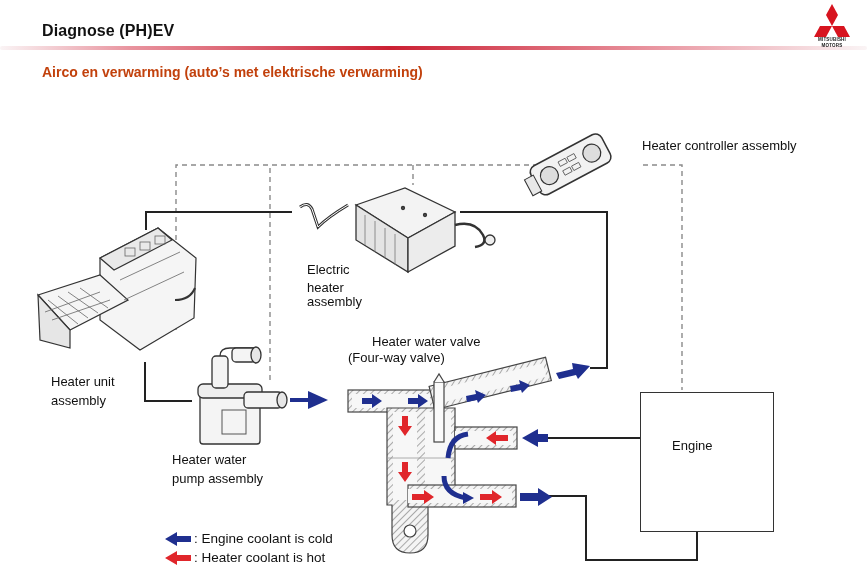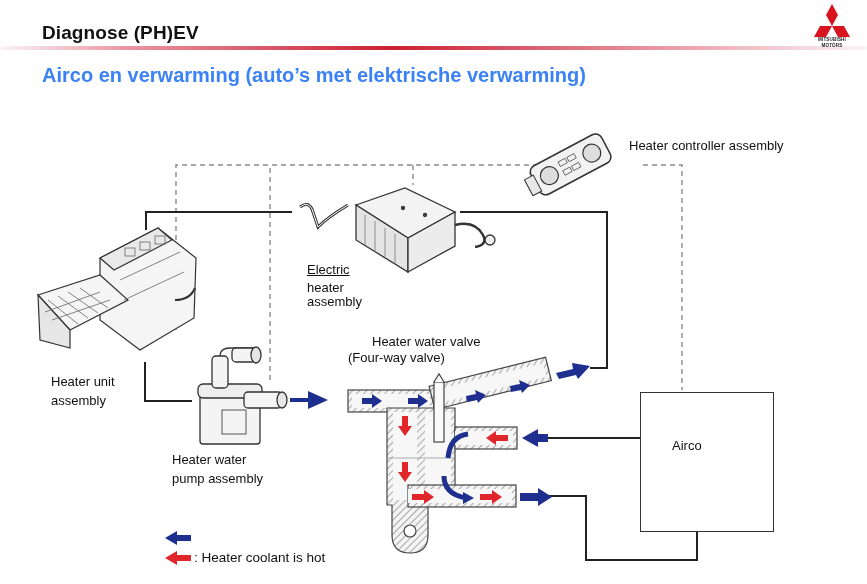--- a/index.html
+++ b/index.html
@@ -1,20 +1,20 @@
 <!DOCTYPE html>
 <html><head>
 <meta charset="utf-8">
 <style>
   html, body { margin: 0; padding: 0; background: #ffffff; }
   body { width: 867px; height: 584px; position: relative; overflow: hidden; font-family: "Liberation Sans", sans-serif; }
-  .slide-title { position: absolute; left: 42px; top: 22px; font-size: 19px; font-weight: bold; color: #111111; letter-spacing: 0.1px; }
+  .slide-title { position: absolute; left: 42px; top: 22px; font-size: 16px; font-weight: bold; color: #111111; letter-spacing: 0.1px; }
   .title-rule { position: absolute; left: 0; top: 46px; width: 867px; height: 4px;
     background: linear-gradient(to right, rgba(230,200,205,0.2) 0%, rgba(214,60,80,0.55) 15%, rgba(200,20,40,0.95) 45%, rgba(214,60,80,0.55) 75%, rgba(230,200,205,0.2) 100%); border-radius: 2px; }
-  .subtitle { position: absolute; left: 42px; top: 64px; font-size: 20px; font-weight: bold; color: #3b82f6; }
+  .subtitle { position: absolute; left: 42px; top: 64px; font-size: 14px; font-weight: bold; color: #c2410c; }
   .logo { position: absolute; left: 808px; top: 2px; width: 48px; height: 46px; }
   .logo-text { position: absolute; left: 806px; width: 52px; text-align: center; font-size: 4.5px; font-weight: bold; color: #222; letter-spacing: 0.2px; }
   .label { position: absolute; font-size: 13px; color: #111; line-height: 15px; white-space: nowrap; }
   .diagram { position: absolute; left: 0; top: 0; }
   .engine-box { position: absolute; left: 640px; top: 392px; width: 132px; height: 138px; border: 1.5px solid #333; background: #fff; }
   .engine-label { position: absolute; left: 672px; top: 438px; font-size: 13px; color: #111; }
   .legend-row { position: absolute; left: 165px; display: flex; align-items: center; font-size: 13.5px; color: #111; }
   .legend-row svg { margin-right: 1px; }
 </style>
 </head>
@@ -166,40 +166,41 @@
   </g>
 
   <g fill="#1f2f8f">
     <polygon points="556,373 573,369 572,363 590,366 578,379 576,375 559,379"></polygon>
     <polygon points="548,434 538,434 538,429 522,438 538,447 538,442 548,442"></polygon>
     <polygon points="520,493 538,493 538,488 552,497 538,506 538,501 520,501"></polygon>
   </g>
 </svg>
 
 <div class="engine-box"></div>
-<div class="engine-label">Airco</div>
-
-<div class="label" style="left:629px; top:138px;">Heater controller assembly</div>
-
-<div class="label" style="left:307px; top:262px;text-decoration:underline;">Electric</div>
+<div class="engine-label">Engine</div>
+
+<div class="label" style="left:642px; top:138px;">Heater controller assembly</div>
+
+<div class="label" style="left:307px; top:262px;">Electric</div>
 <div class="label" style="left:307px; top:280px;">heater</div>
 <div class="label" style="left:307px; top:294px;">assembly</div>
 
 <div class="label" style="left:51px; top:374px;text-align:center;">Heater unit</div>
 <div class="label" style="left:51px; top:393px;">assembly</div>
 
 <div class="label" style="left:372px; top:334px;">Heater water valve</div>
 <div class="label" style="left:348px; top:350px;text-align:right;">(Four-way valve)</div>
 
 <div class="label" style="left:172px; top:452px;text-align:center;">Heater water</div>
 <div class="label" style="left:172px; top:471px;">pump assembly</div>
 
 <div class="legend-row" style="top:531px;">
   <svg width="28" height="14" viewBox="0 0 28 14">
     <polygon points="0,7 12,0 12,4 26,4 26,10 12,10 12,14" fill="#1f2f8f"></polygon>
   </svg>
+  <span>: Engine coolant is cold</span>
 </div>
 <div class="legend-row" style="top:550px;">
   <svg width="28" height="14" viewBox="0 0 28 14">
     <polygon points="0,7 12,0 12,4 26,4 26,10 12,10 12,14" fill="#e0262b"></polygon>
   </svg>
   <span>: Heater coolant is hot</span>
 </div>
 
 </body></html>

